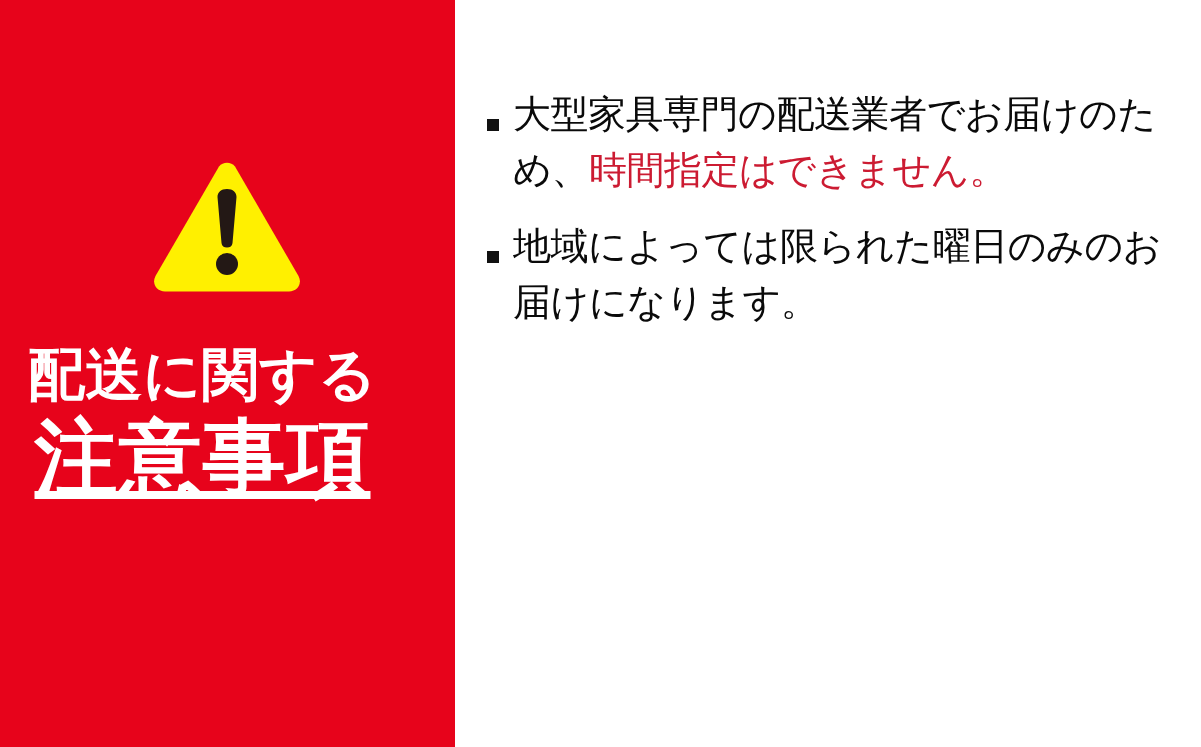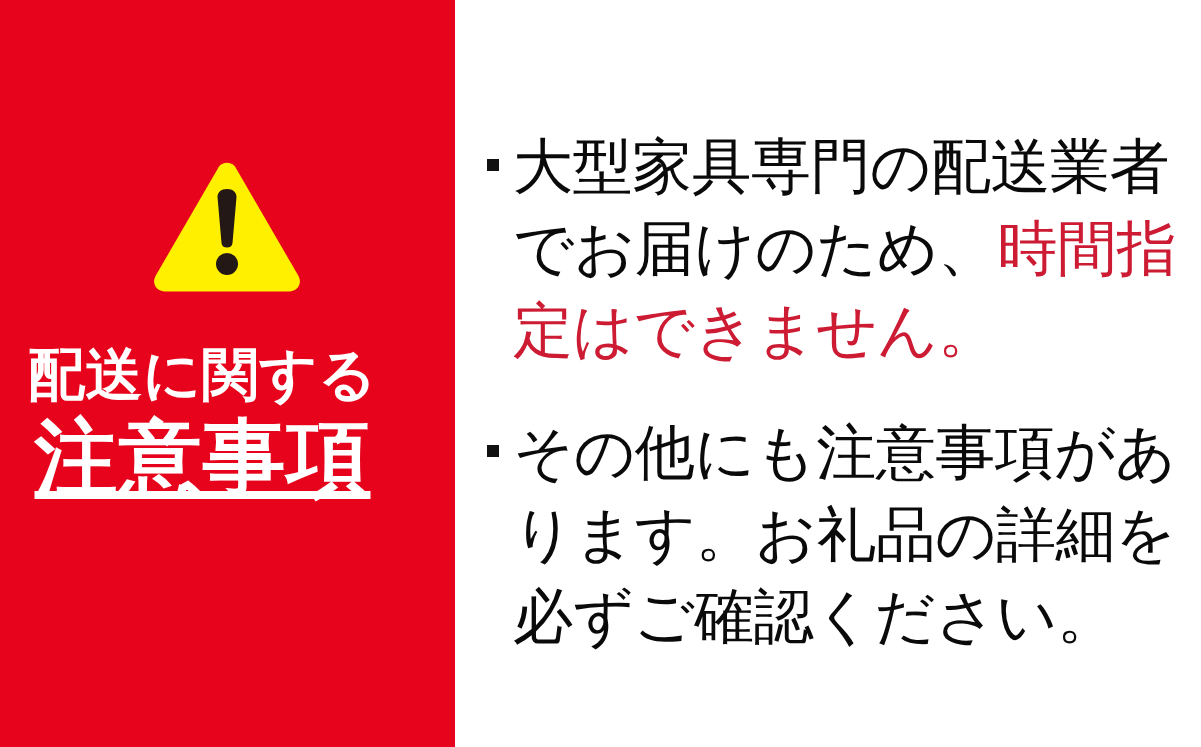--- a/index.html
+++ b/index.html
@@ -92,25 +92,24 @@
     margin: 0;
     padding: 0;
     list-style: none;
   }
 
   .note-item {
     position: relative;
     padding-left: 26px;
     margin-bottom: 20px;
     color: #0a0a0a;
-    font-size: 60px;
-    line-height: 82px;
+    font-size: 38px;
+    line-height: 56px;
     font-weight: 400;
     letter-spacing: -0.5px;
-    margin-top: 40px;
   }
   .note-item:last-child {
     margin-bottom: 0;
   }
 
   .bullet-square {
     position: absolute;
     left: 0;
     top: 33px;
     width: 12px;
@@ -150,23 +149,23 @@
 
   <div class="notes-panel">
 
     <ul class="notes-list">
 
       <li class="note-item">
         <span class="bullet-square"></span>
         <span class="note-text"><span>大型家具専門の配送業者でお届けのため、</span><span class="em-red">時間指定はできません。</span></span>
       </li>
 
-
       <li class="note-item">
         <span class="bullet-square"></span>
-        <span class="note-text"><span>その他にも注意事項があります。お礼品の詳細を必ずご確認ください。</span><span class="em-red"></span></span>
+        <span class="note-text"><span>地域によっては限られた曜日のみのお届けになります。</span><span class="em-red"></span></span>
       </li>
+
 
     </ul>
 
   </div>
 
 </div>
 
 </body></html>

